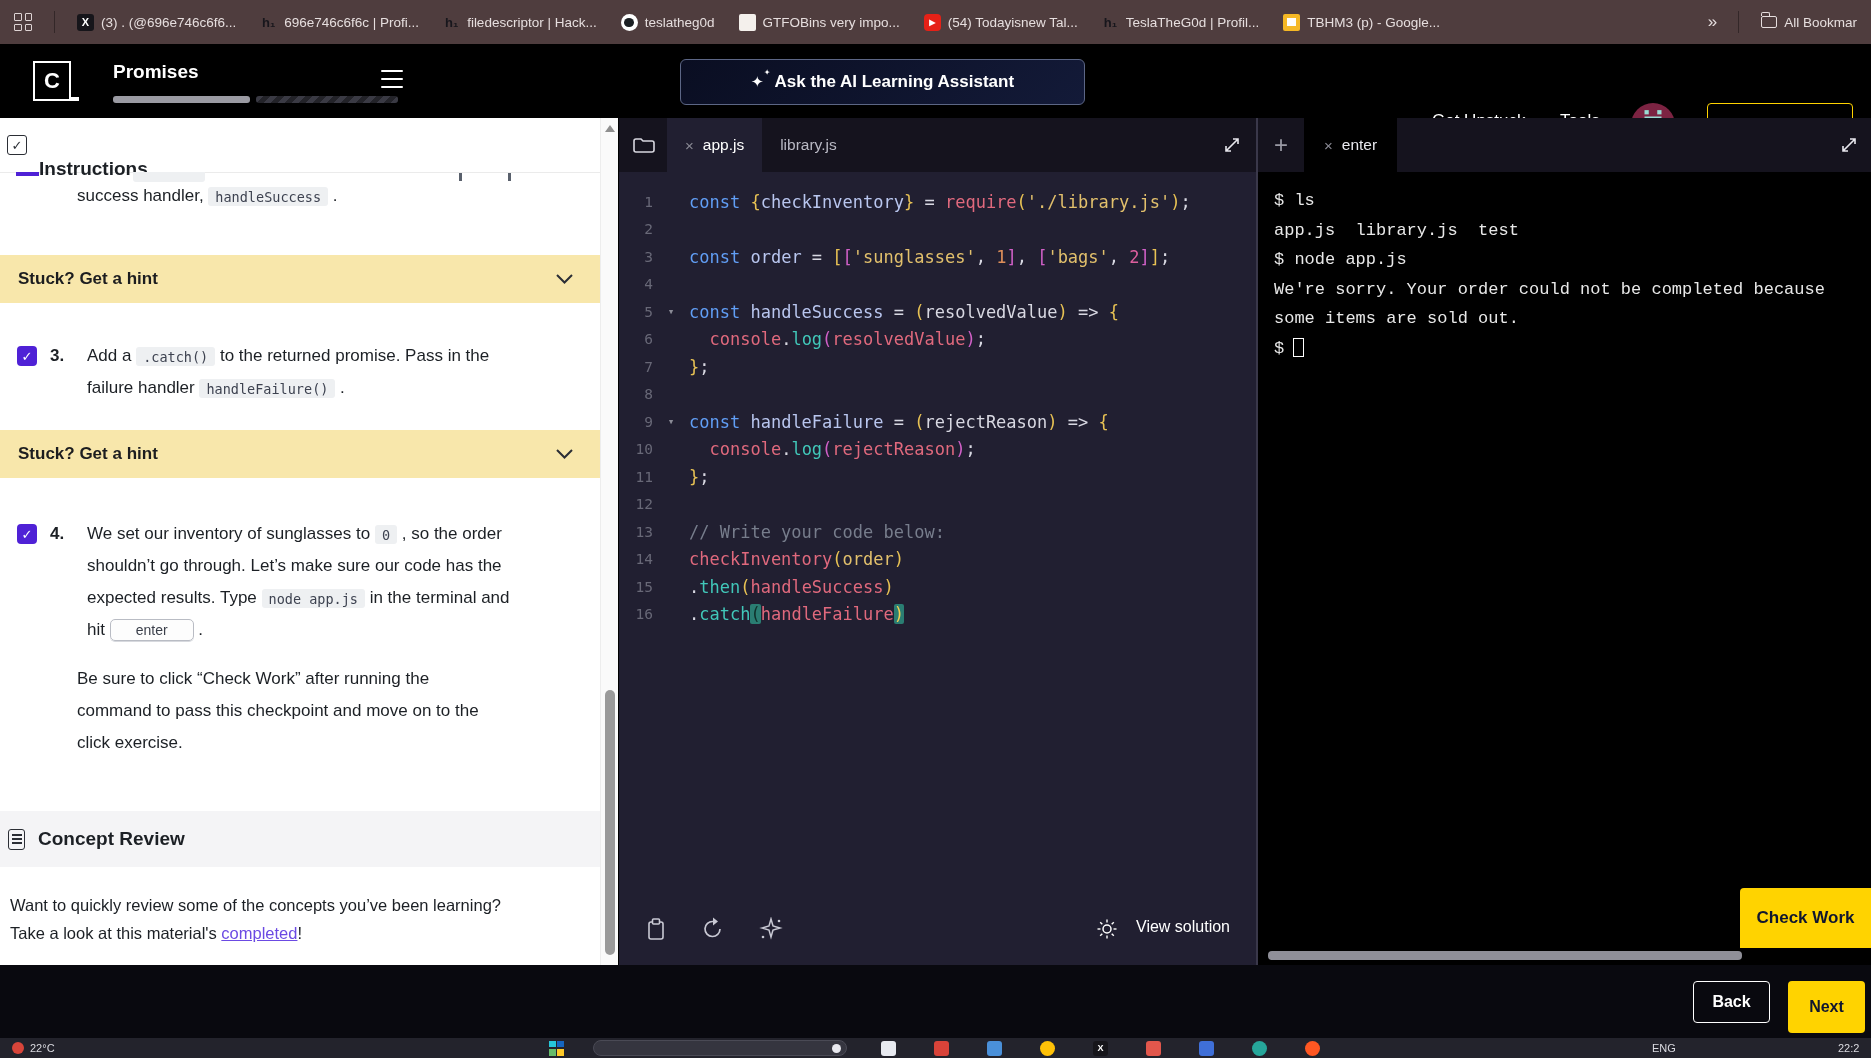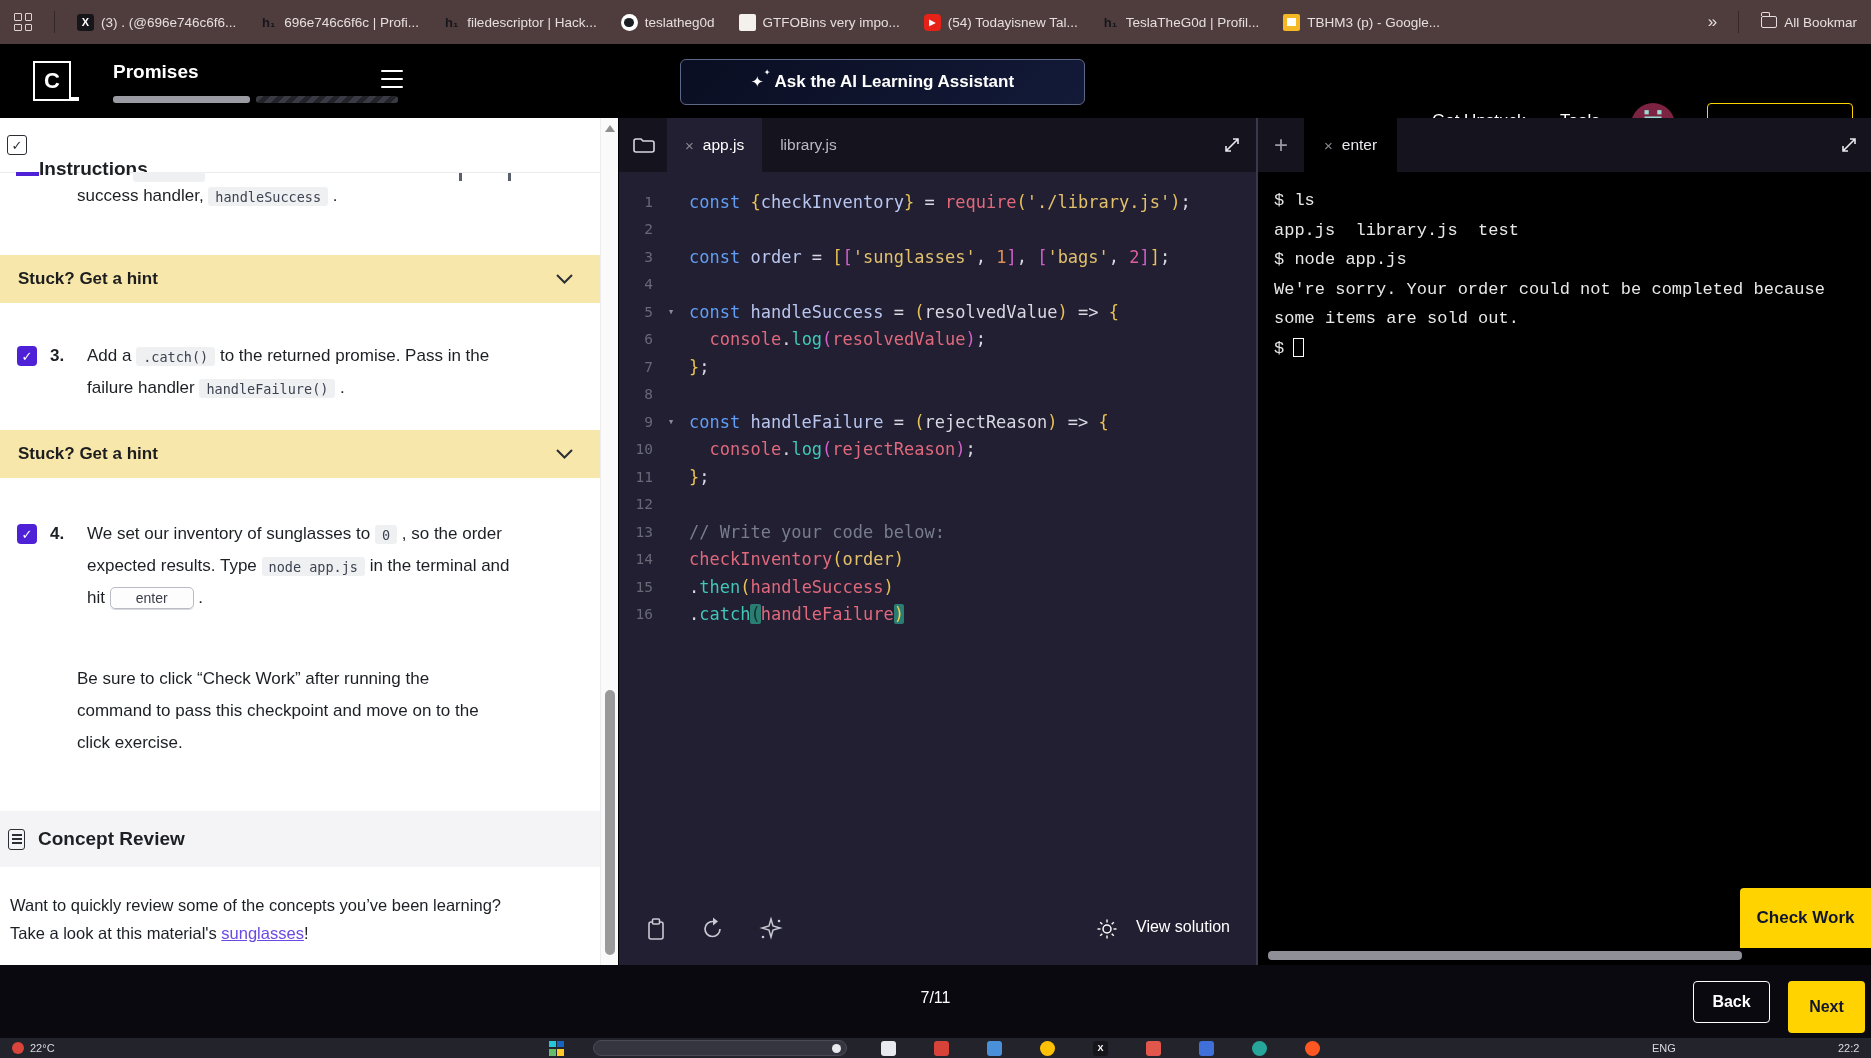--- a/index.html
+++ b/index.html
@@ -285,20 +285,21 @@
       <svg width="19" height="12">
           <polyline points="2,2 9.5,9.5 17,2" fill="none" stroke="#2b2e35" stroke-width="2"></polyline>
         </svg>
     </div>
 
     <div class="step" style="top:400px;">
       <span class="chk-purple">✓</span>
       <span class="step-num">4.</span>
       <span class="step-body" id="step4-lines">
           <div class="step-line"><span>We set our inventory of sunglasses to </span><span class="seg-code">0</span><span> , so the order</span></div>
+          <div class="step-line"><span>shouldn’t go through. Let’s make sure our code has the</span></div>
           <div class="step-line"><span>expected results. Type </span><span class="seg-code">node app.js</span><span> in the terminal and</span></div>
           <div class="step-line"><span>hit </span><span class="seg-key">enter</span><span> .</span></div>
         </span>
     </div>
 
     <div class="note-block" id="note-lines">
         <div class="step-line">Be sure to click “Check Work” after running the</div>
         <div class="step-line">command to pass this checkpoint and move on to the</div>
         <div class="step-line">click exercise.</div>
       </div>
@@ -306,21 +307,21 @@
     <div class="concept-band">
       <span class="doc-icon">
           <i></i>
           <i></i>
           <i></i>
         </span>
       <span class="concept-title">Concept Review</span>
     </div>
     <div class="concept-para">
       <div>Want to quickly review some of the concepts you’ve been learning?</div>
-      <div id="concept-line2"><span>Take a look at this material's </span><span class="seg-link">sunglasses</span><span>!</span></div>
+      <div id="concept-line2"><span>Take a look at this material's </span><span class="seg-link">completed</span><span>!</span></div>
     </div>
   </div>
 
   <div class="scroll-strip">
     <div class="scroll-up"></div>
     <div class="scroll-thumb"></div>
   </div>
 
   <div class="editor">
     <div class="ed-tabbar">
@@ -482,21 +483,20 @@
         <div class="t-line">$ node app.js</div>
         <div class="t-line">We're sorry. Your order could not be completed because</div>
         <div class="t-line">some items are sold out.</div>
         <div class="t-line">$<span class="t-cursor"></span></div>
       </div>
   </div>
   <div class="tm-hscroll"></div>
   <div class="check-work">Check Work</div>
 
   <div class="footer">
-    <div class="progress-frac">7/11</div>
     <div class="btn-back">Back</div>
     <div class="btn-next">Next</div>
   </div>
 
   <div class="taskbar">
     <span class="tb-weather">
         <i></i>
         <span>22°C</span>
       </span>
     <span class="tb-grid">

